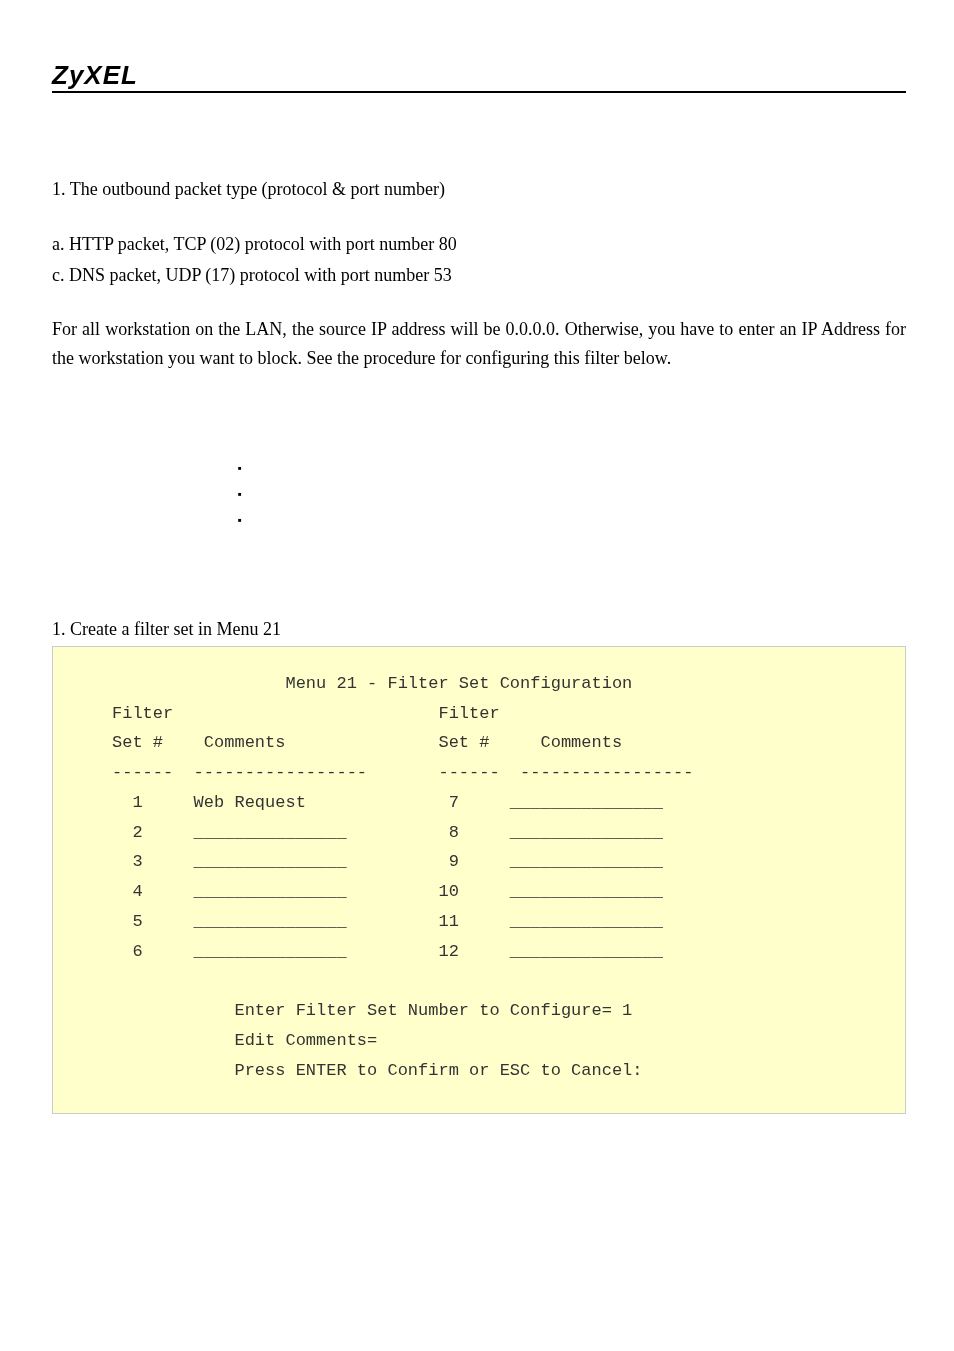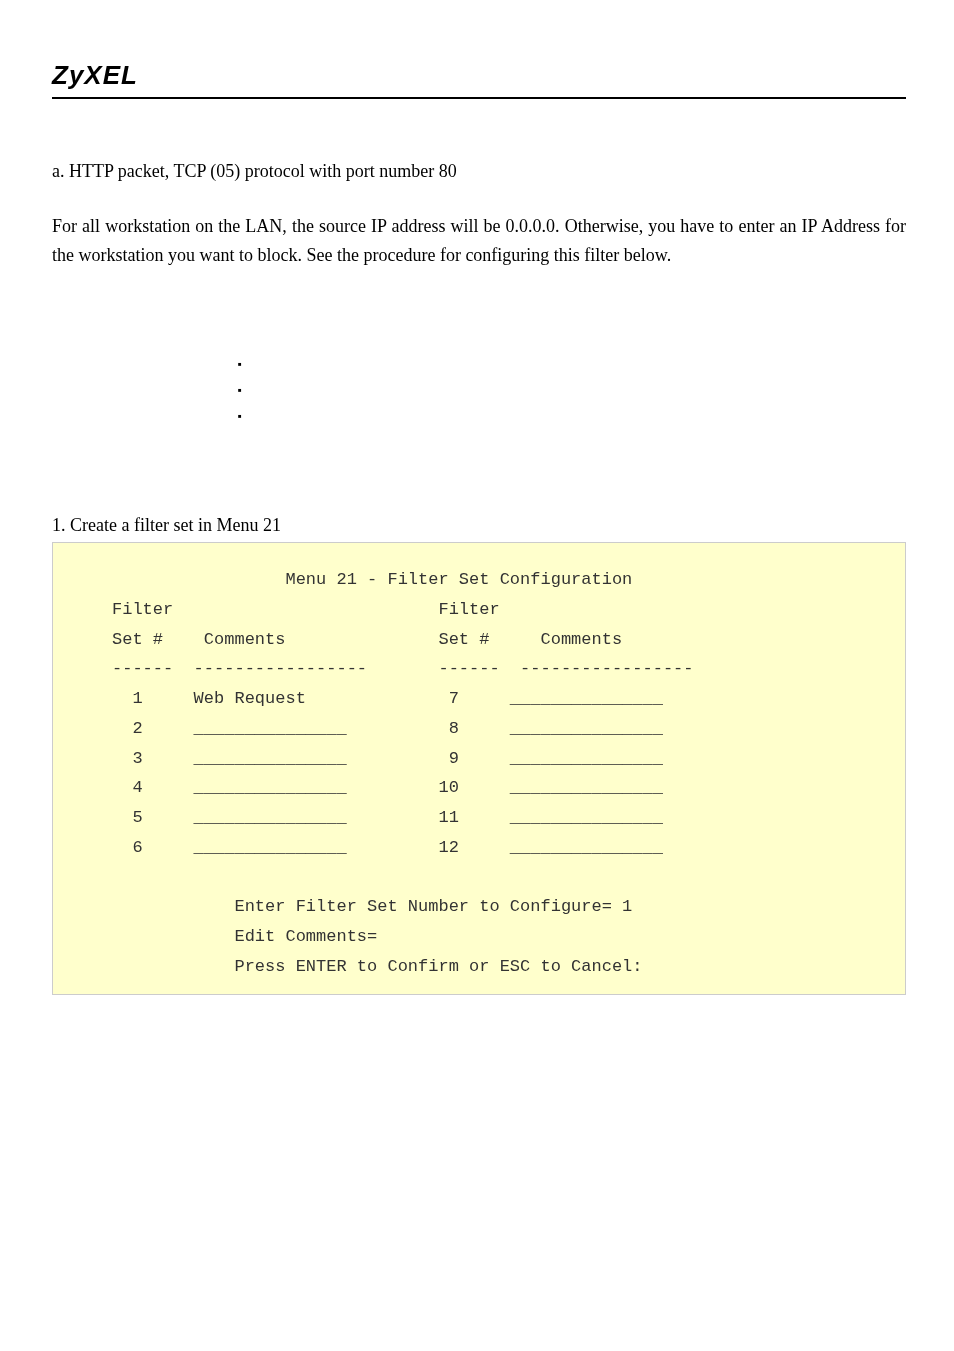--- a/index.html
+++ b/index.html
@@ -7,22 +7,21 @@
       width: 954px;
       margin: 0 auto;
       font-family: "Times New Roman", serif;
       background: #fff;
       padding: 60px 48px 60px 52px;
       font-size: 18px;
       color: #000;
     }
     .header {
       border-bottom: 2.5px solid #000;
-      padding-bottom: 6px;
-      margin-bottom: 58px;
+      margin-bottom: 82px;
     }
     .logo {
       font-family: Arial, Helvetica, sans-serif;
       font-weight: 900;
       font-style: italic;
       font-size: 26px;
       letter-spacing: 1px;
     }
     .body-text p {
       line-height: 1.6;
@@ -43,45 +42,47 @@
       font-size: 6px;
       vertical-align: middle;
     }
     .step-heading {
       margin-bottom: 18px;
       margin-top: 20px;
     }
     .terminal {
       border: 1px solid #ccc;
       background: #ffffcc;
-      padding: 22px 8px 12px 8px;
+      padding: 22px 8px 28px 8px;
       font-family: "Courier New", monospace;
       font-size: 17px;
       line-height: 1.75;
       color: #333;
     }
     .terminal-inner {
       white-space: pre;
     }
   </style>
 </head>
 <body>
 
 <div class="header">
   <div class="logo">ZyXEL</div>
 </div>
 
 <div class="body-text">
 
   <div class="block">
+    <p>1. The outbound packet type (protocol &amp; port number)</p>
   </div>
 
 
   <div class="block">
-    <p>a. HTTP packet, TCP (05) protocol with port number 80</p>
+    <p>a. HTTP packet, TCP (02) protocol with port number 80</p>
+    <p>c. DNS packet, UDP (17) protocol with port number 53</p>
   </div>
 
   <div class="block">
     <p class="justified">For all workstation on the LAN, the source IP address will be 0.0.0.0. Otherwise, you have to enter an IP Address for the workstation you want to block. See the procedure for configuring this filter below.</p>
   </div>
 
   <ul class="bullets">
     <li></li>
     <li></li>
     <li></li>

